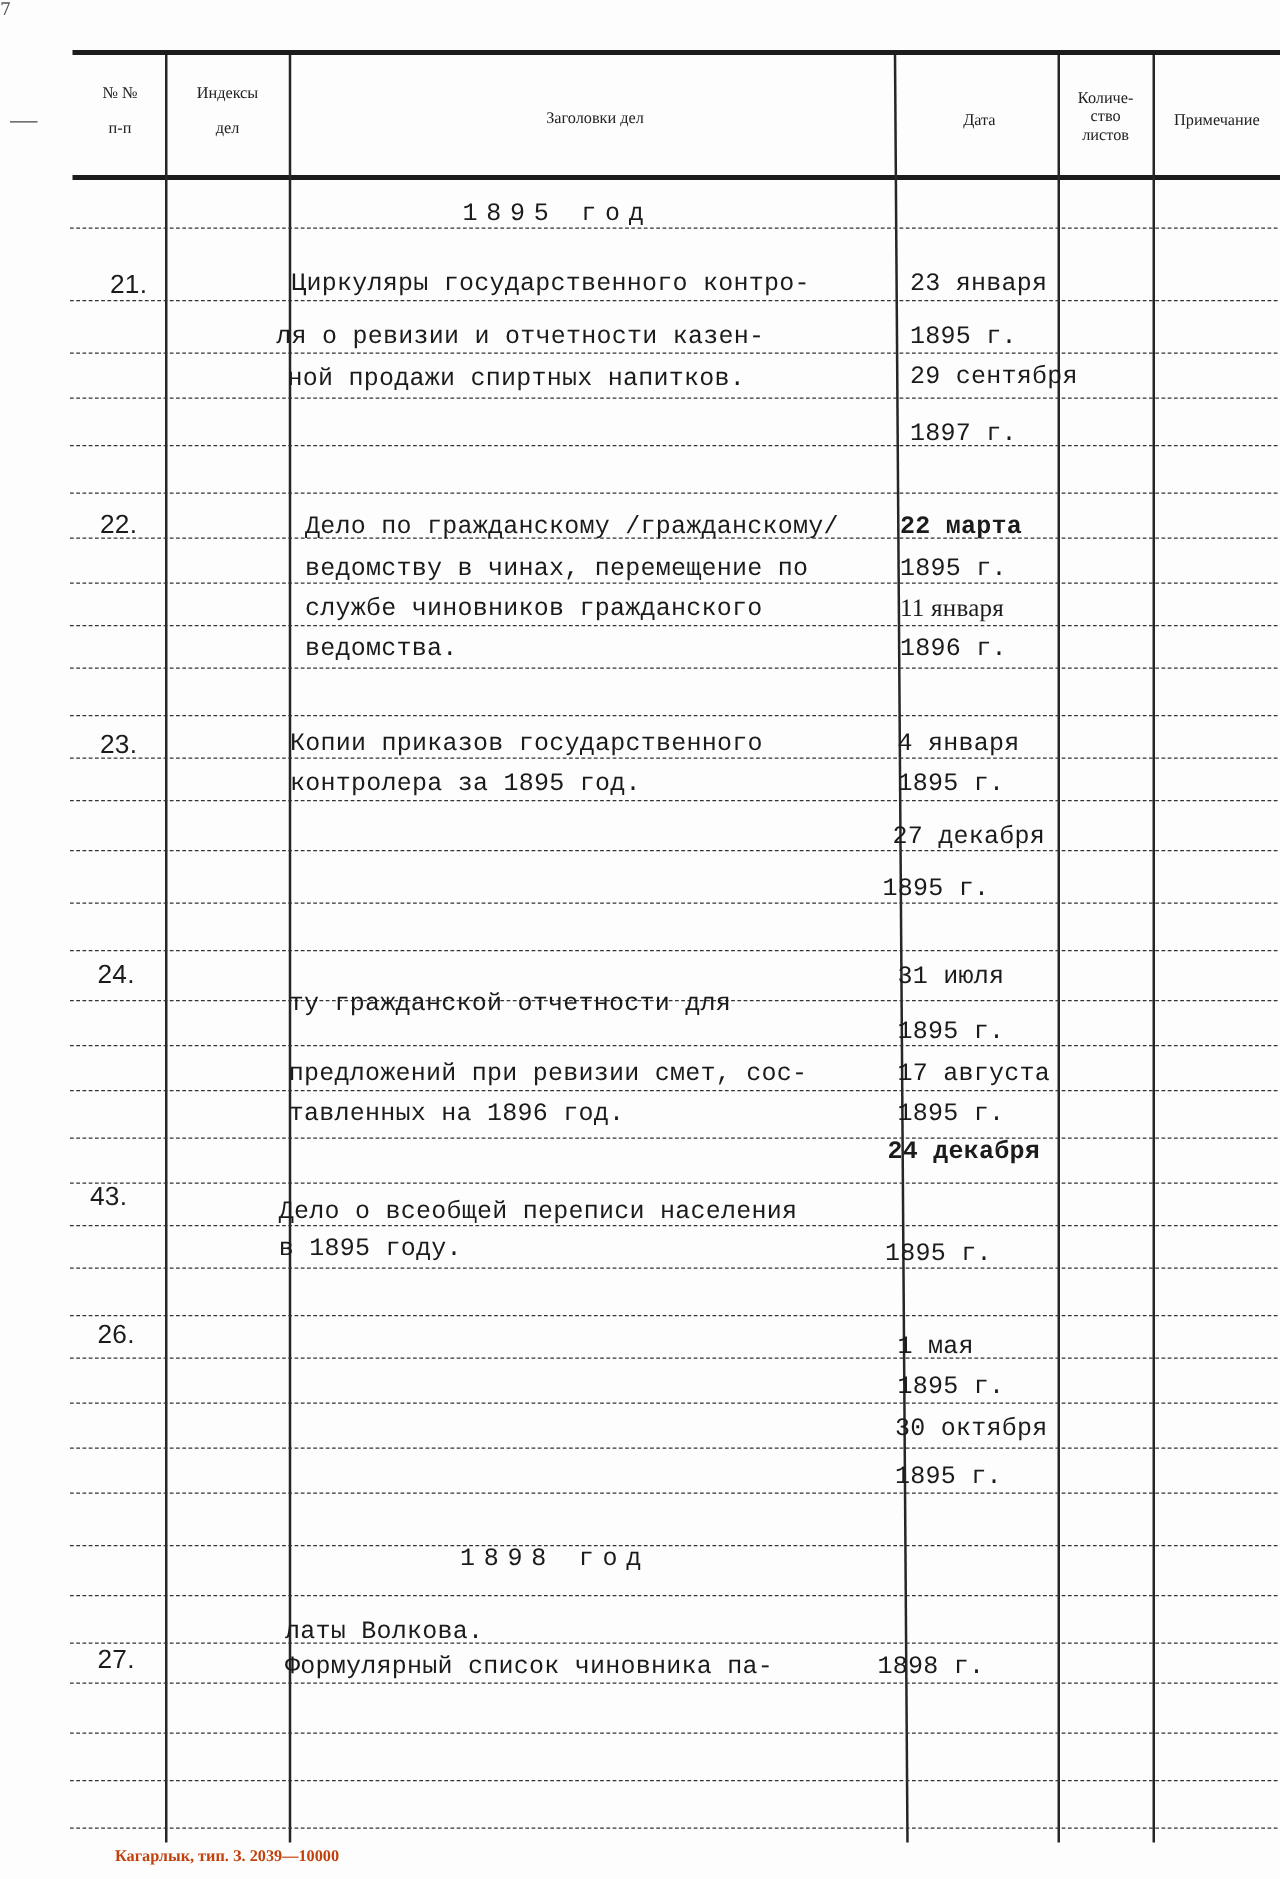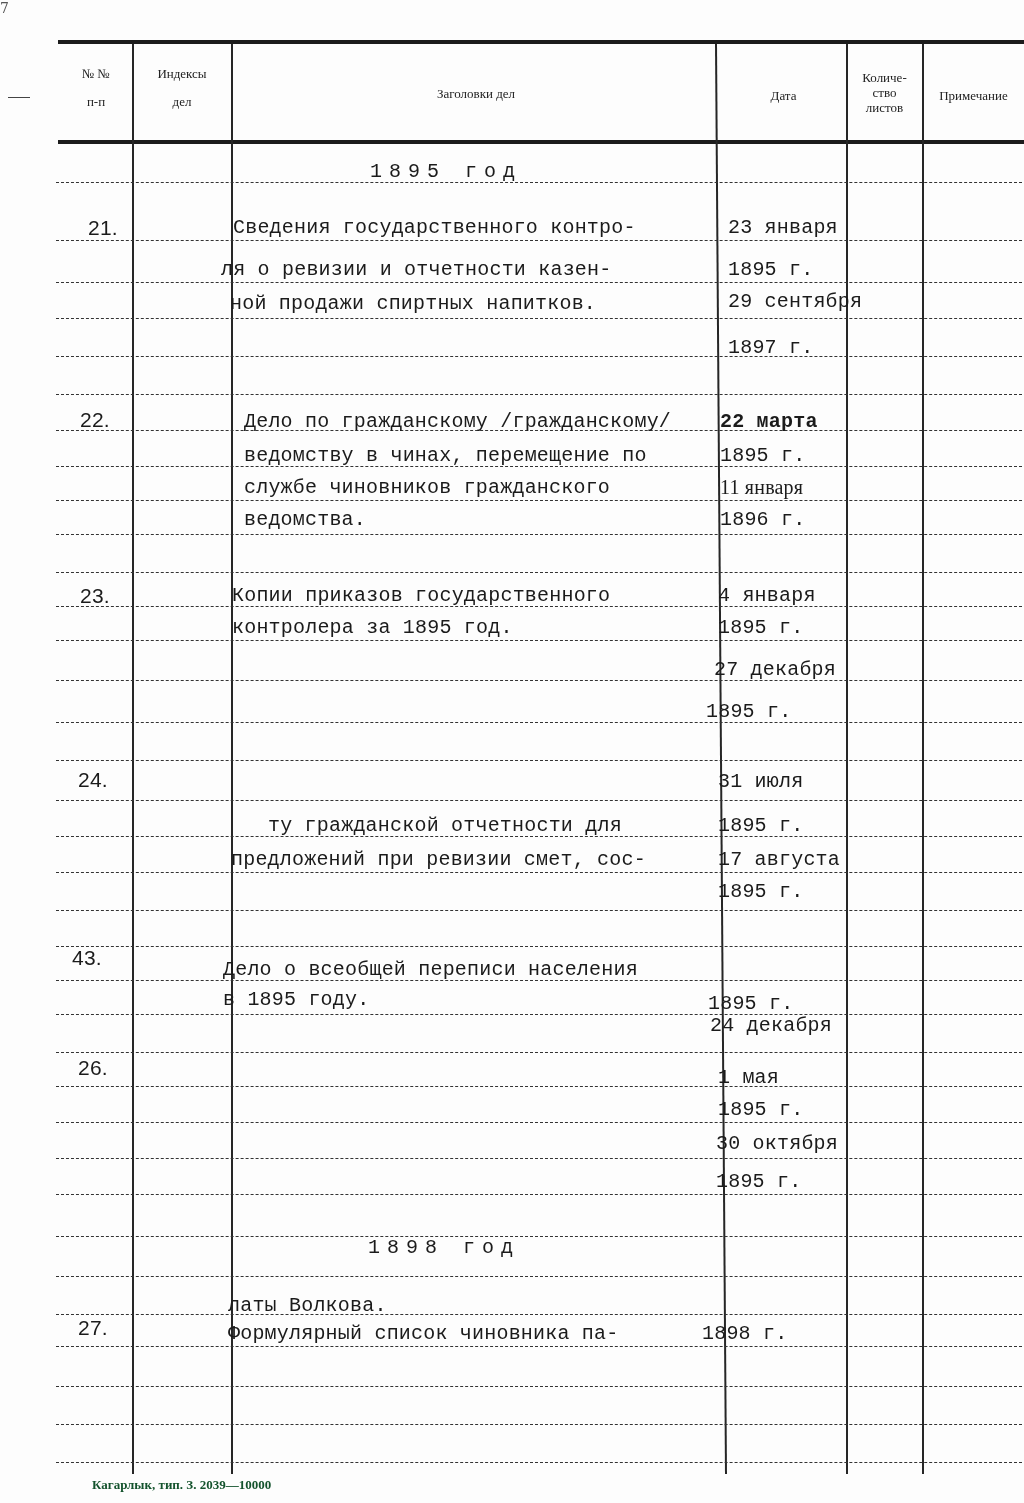--- a/index.html
+++ b/index.html
@@ -6,21 +6,21 @@
   body { width:1024px; height:1503px; position:relative; overflow:hidden; color:#1a1a1a; }
   .page { position:absolute; left:0; top:0; width:1024px; height:1503px; background:#fdfdfd; }
   .mark { position:absolute; left:0; top:0; font:14px "DejaVu Serif", serif; color:#555; }
   .hdr-rule { position:absolute; left:58px; width:966px; height:4px; background:#1c1c1c; }
   .vline { position:absolute; width:1.5px; background:#262626; }
   .hcell { position:absolute; font-family:"Liberation Serif", serif; font-size:13px; color:#222; text-align:center; line-height:16px; }
   .rule { position:absolute; height:0; border-top:1.5px dashed #333; }
   .tw { position:absolute; font-family:"Liberation Mono", monospace; font-size:20px; color:#1b1b1b; white-space:pre; letter-spacing:0.2px; }
   .num { font-family:"Liberation Sans", sans-serif; font-size:21px; }
   .year { letter-spacing:7px; }
-  .footer { position:absolute; left:92px; top:1477px; font:bold 13px "Liberation Serif", serif; color:#14532d; }
+  .footer { position:absolute; left:92px; top:1477px; font:bold 13px "Liberation Serif", serif; color:#c2410c; }
 </style>
 </head>
 <body>
 
 <div class="page">
 
   <div class="mark">7</div>
 
   <div class="hdr-rule" style="top:40px;"></div>
   <div class="hdr-rule" style="top:140px;"></div>
@@ -83,21 +83,21 @@
       <div class="rule" style="left: 56px; width: 966px; top: 1314px;"></div>
       <div class="rule" style="left: 56px; width: 966px; top: 1346px;"></div>
       <div class="rule" style="left: 56px; width: 966px; top: 1386px;"></div>
       <div class="rule" style="left: 56px; width: 966px; top: 1424px;"></div>
       <div class="rule" style="left: 56px; width: 966px; top: 1462px;"></div>
     </div>
 
   <div class="tw year" style="left:370px;top:160px;">1895 год</div>
 
   <div class="tw num" style="left:88px;top:216px;">21.</div>
-  <div class="tw" style="left:233px;top:216px;">Сведения государственного контро-</div>
+  <div class="tw" style="left:233px;top:216px;">Циркуляры государственного контро-</div>
   <div class="tw" style="left:221px;top:258px;">ля о ревизии и отчетности казен-</div>
   <div class="tw" style="left:230px;top:292px;">ной продажи спиртных напитков.</div>
   <div class="tw" style="left:728px;top:216px;">23 января</div>
   <div class="tw" style="left:728px;top:258px;">1895 г.</div>
   <div class="tw" style="left:728px;top:290px;">29 сентября</div>
   <div class="tw" style="left:728px;top:336px;">1897 г.</div>
 
   <div class="tw num" style="left:80px;top:408px;">22.</div>
   <div class="tw" style="left:244px;top:410px;">Дело по гражданскому /гражданскому/</div>
   <div class="tw" style="left:244px;top:444px;">ведомству в чинах, перемещение по</div>
@@ -110,31 +110,32 @@
 
   <div class="tw num" style="left:80px;top:584px;">23.</div>
   <div class="tw" style="left:232px;top:584px;">Копии приказов государственного</div>
   <div class="tw" style="left:232px;top:616px;">контролера за 1895 год.</div>
   <div class="tw" style="left:718px;top:584px;">4 января</div>
   <div class="tw" style="left:718px;top:616px;">1895 г.</div>
   <div class="tw" style="left:714px;top:658px;">27 декабря</div>
   <div class="tw" style="left:706px;top:700px;">1895 г.</div>
 
   <div class="tw num" style="left:78px;top:768px;">24.</div>
-  <div class="tw" style="left:231px;top:814px;padding-left:37px;">ту гражданской отчетности для</div>
+  <div class="tw" style="left:231px;top:792px;">ту гражданской отчетности для</div>
   <div class="tw" style="left:231px;top:848px;">предложений при ревизии смет, сос-</div>
+  <div class="tw" style="left:231px;top:880px;">тавленных на 1896 год.</div>
   <div class="tw" style="left:718px;top:770px;">31 июля</div>
   <div class="tw" style="left:718px;top:814px;">1895 г.</div>
   <div class="tw" style="left:718px;top:848px;">17 августа</div>
   <div class="tw" style="left:718px;top:880px;">1895 г.</div>
 
   <div class="tw num" style="left:72px;top:946px;">43.</div>
   <div class="tw" style="left:223px;top:958px;">Дело о всеобщей переписи населения</div>
   <div class="tw" style="left:223px;top:988px;">в 1895 году.</div>
-  <div class="tw" style="left:710px;top:1014px;">24 декабря</div>
+  <div class="tw" style="left:710px;top:910px;font-weight:bold;">24 декабря</div>
   <div class="tw" style="left:708px;top:992px;">1895 г.</div>
 
   <div class="tw num" style="left:78px;top:1056px;">26.</div>
   <div class="tw" style="left:718px;top:1066px;">1 мая</div>
   <div class="tw" style="left:718px;top:1098px;">1895 г.</div>
   <div class="tw" style="left:716px;top:1132px;">30 октября</div>
   <div class="tw" style="left:716px;top:1170px;">1895 г.</div>
 
   <div class="tw year" style="left:368px;top:1236px;">1898 год</div>
 

